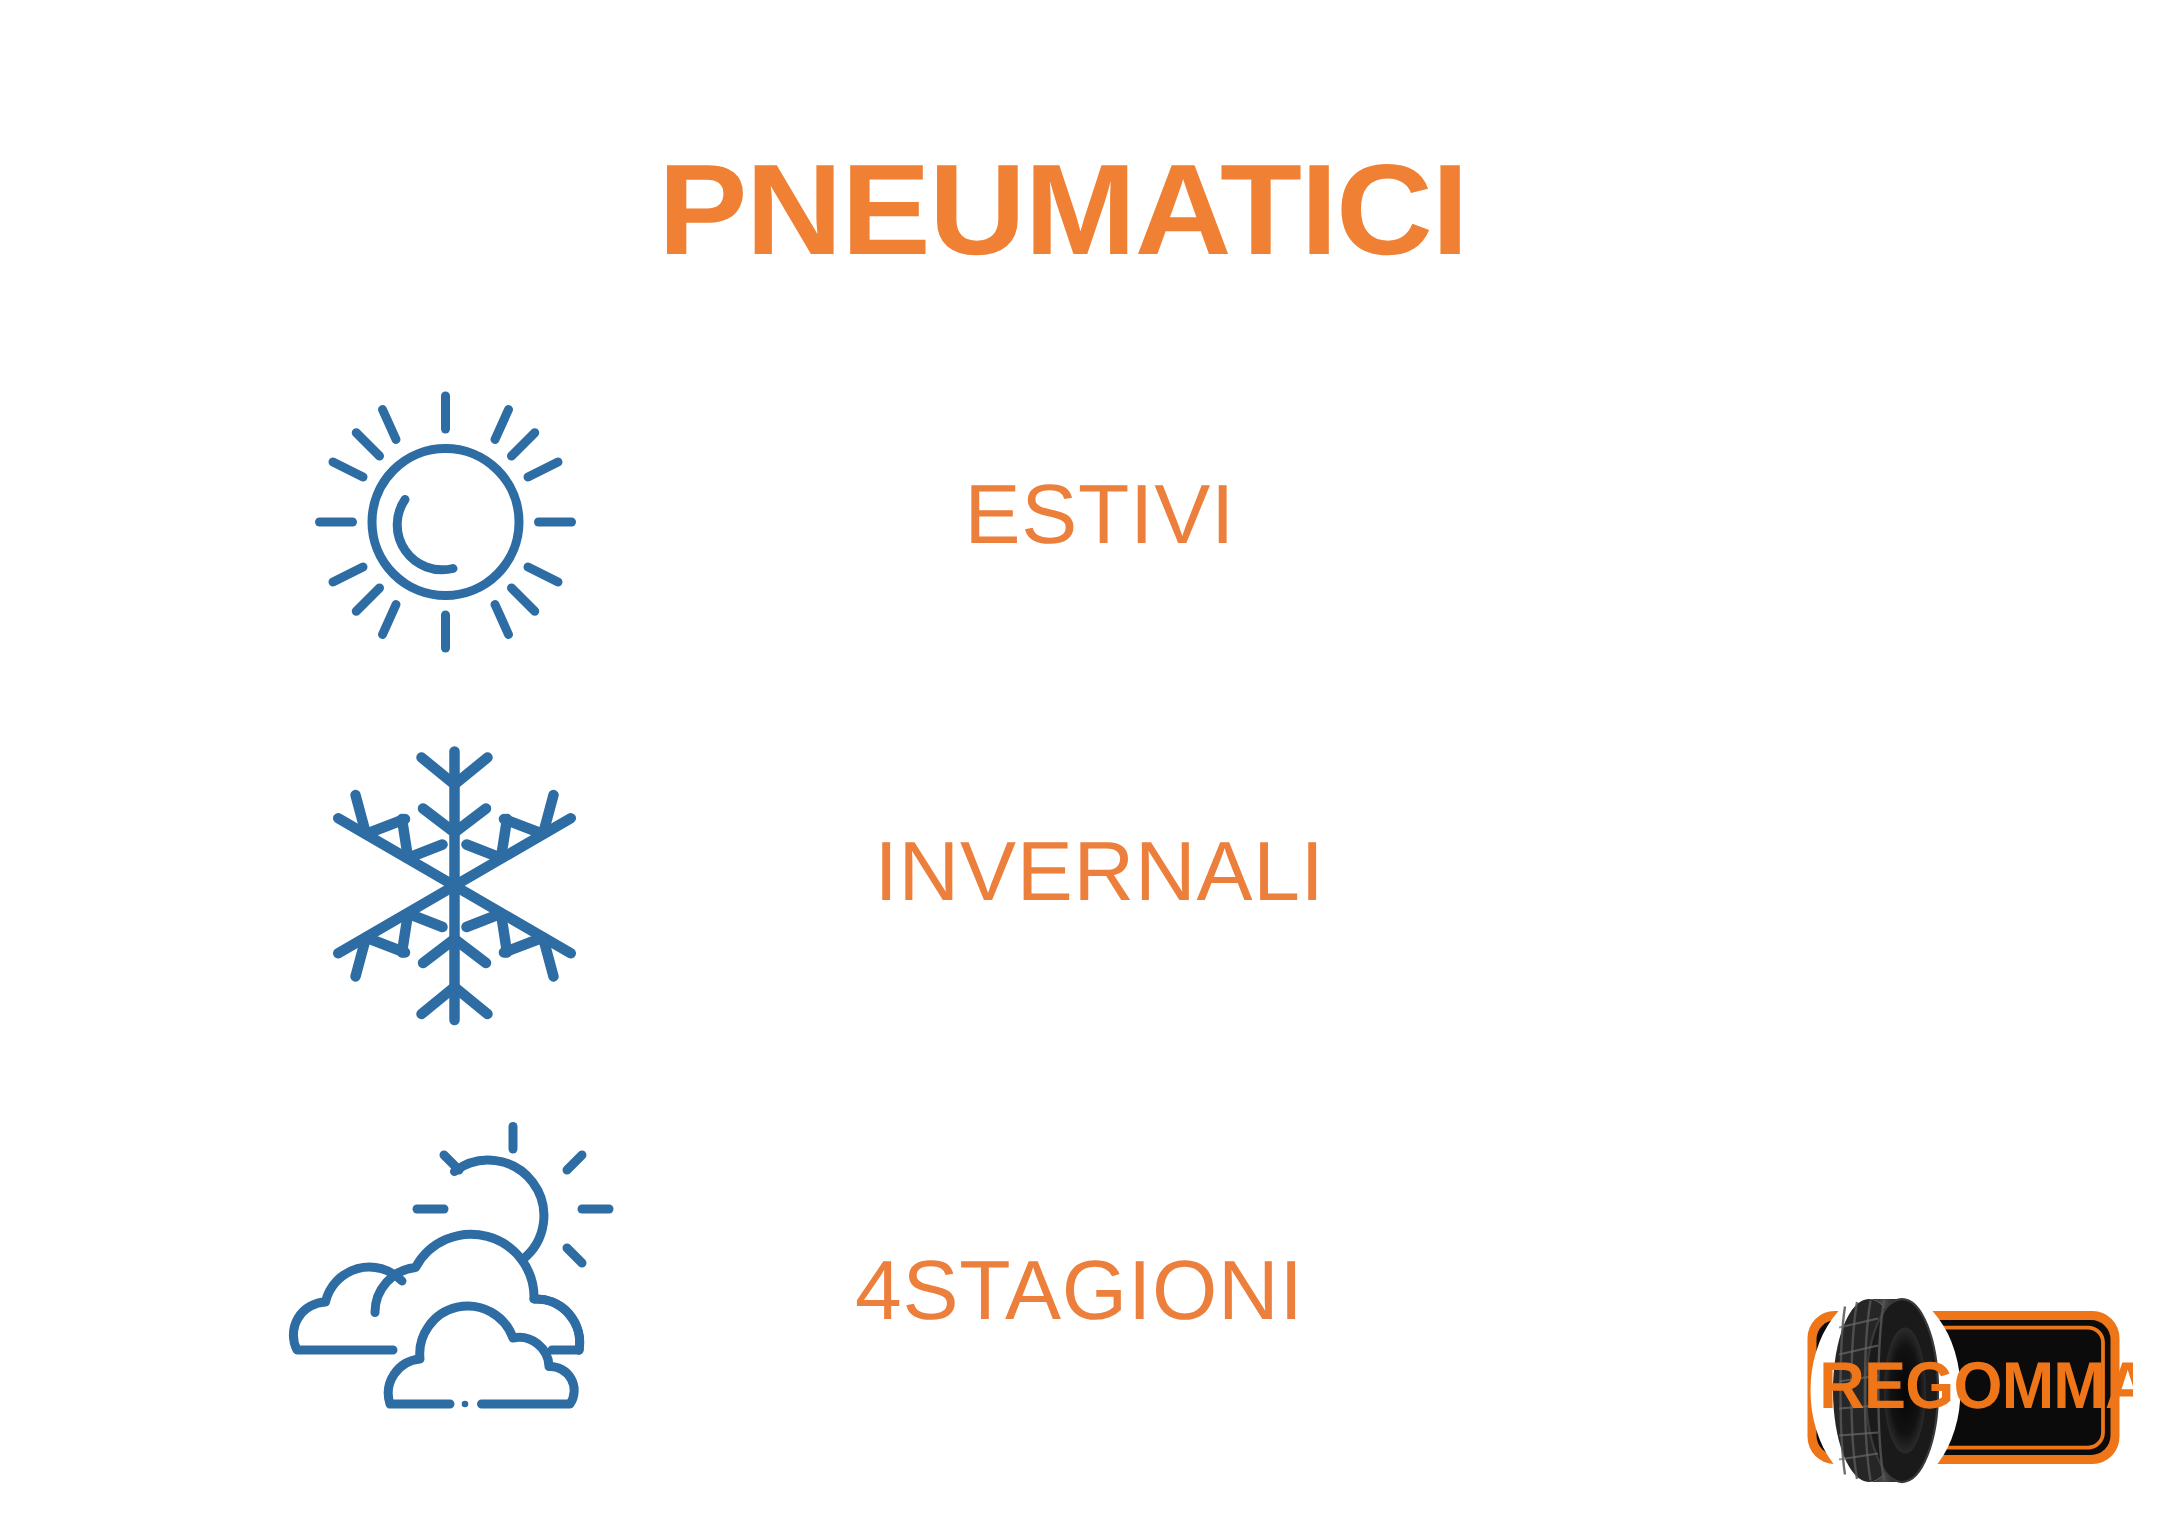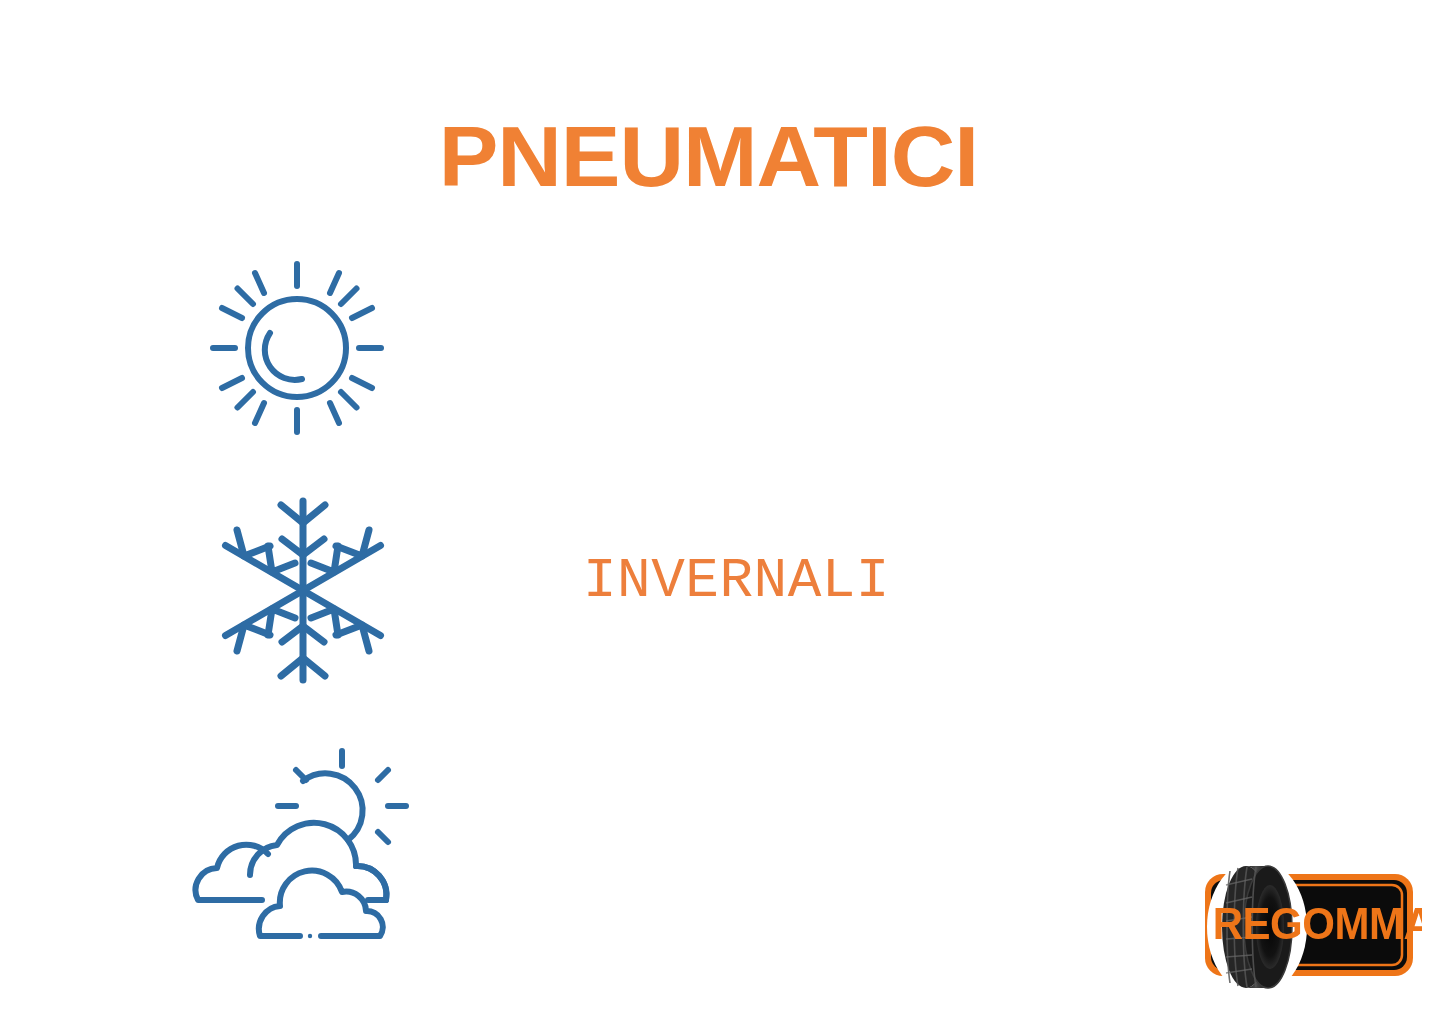--- a/index.html
+++ b/index.html
@@ -26,21 +26,20 @@
     top: 92px;
     width: 1445px;
     text-align: center;
     font-family: "Liberation Sans", sans-serif;
     font-weight: bold;
     font-size: 86px;
     line-height: 96px;
     letter-spacing: -1px;
     color: #F08134;
     white-space: nowrap;
-    margin-top: 16px;
   }
   
   .poster-title > span {
     display: inline-block;
     transform: translateX(-14px) scaleX(1.04);
     transform-origin: center;
   }
 
   
   .row {
@@ -115,20 +114,21 @@
       <line x1="45" y1="25" x2="54" y2="45"></line>
       <line x1="120" y1="155" x2="129" y2="175"></line>
       <line x1="129" y1="25" x2="120" y2="45"></line>
       <line x1="54" y1="155" x2="45" y2="175"></line>
       <line x1="12" y1="60" x2="32" y2="70"></line>
       <line x1="142" y1="130" x2="162" y2="140"></line>
       <line x1="162" y1="60" x2="142" y2="70"></line>
       <line x1="32" y1="130" x2="12" y2="140"></line>
     </svg>
 
+    <div class="row-label" style="color: rgb(237, 127, 60);">ESTIVI</div>
   </div>
 
   <div class="row row-2">
 
     <svg class="row-icon" viewBox="0 0 170 195" fill="none" stroke="#2E6CA4" stroke-width="7" stroke-linecap="round" stroke-linejoin="round">
       <g>
 
         <path d="M85 8 L85 187"></path>
 
         <path d="M7.5 52.5 L162.5 142.5"></path>
@@ -146,21 +146,21 @@
         <path d="M116 116 L120 142 M116 116 L93 125"></path>
 
         <path d="M144 63 L151 37 M144 63 L118 53"></path>
         <path d="M116 79 L120 53 M116 79 L93 70"></path>
 
         <path d="M26 132 L19 158 M26 132 L52 142"></path>
         <path d="M54 116 L50 142 M54 116 L77 125"></path>
       </g>
     </svg>
 
-    <div class="row-label" style="color: rgb(237, 127, 60); font-family: Liberation Mono, monospace;">INVERNALI</div>
+    <div class="row-label" style="color: rgb(237, 127, 60);">INVERNALI</div>
   </div>
 
   <div class="row row-3">
 
     <svg class="row-icon" viewBox="0 0 225 195" fill="none" stroke="#2E6CA4" stroke-width="6" stroke-linecap="round" stroke-linejoin="round">
 
       <g>
         <path d="M113 33 A36 36 0 1 1 158 92"></path>
         <line x1="152" y1="3" x2="152" y2="18"></line>
         <line x1="106" y1="22" x2="116" y2="32"></line>
@@ -175,20 +175,21 @@
       <path d="M196 152 L196 152 A29 29 0 0 0 166 118 A42 42 0 0 0 87 97
                A30 30 0 0 0 60 127"></path>
       <path d="M196 152 A29 29 0 0 0 166 118"></path>
       <line x1="178" y1="152" x2="196" y2="152"></line>
 
       <path d="M110 188 L70 188 A23 23 0 0 1 90 158 A32 32 0 0 1 152 144
                A20 20 0 0 1 176 163 A16 16 0 0 1 190 188 L131 188"></path>
       <circle cx="120" cy="188" r="2.2" fill="#2E6CA4" stroke="none"></circle>
     </svg>
 
+    <div class="row-label" style="color: rgb(237, 127, 60);">4STAGIONI</div>
   </div>
 
   <div class="logo">
     <svg class="logo-svg" viewBox="0 0 226 140">
       <defs>
         <linearGradient id="tireShade" x1="0" y1="0" x2="1" y2="0">
           <stop offset="0%" stop-color="#2a2a2a"></stop>
           <stop offset="22%" stop-color="#4a4a4a"></stop>
           <stop offset="45%" stop-color="#1d1d1d"></stop>
           <stop offset="72%" stop-color="#3b3b3b"></stop>

